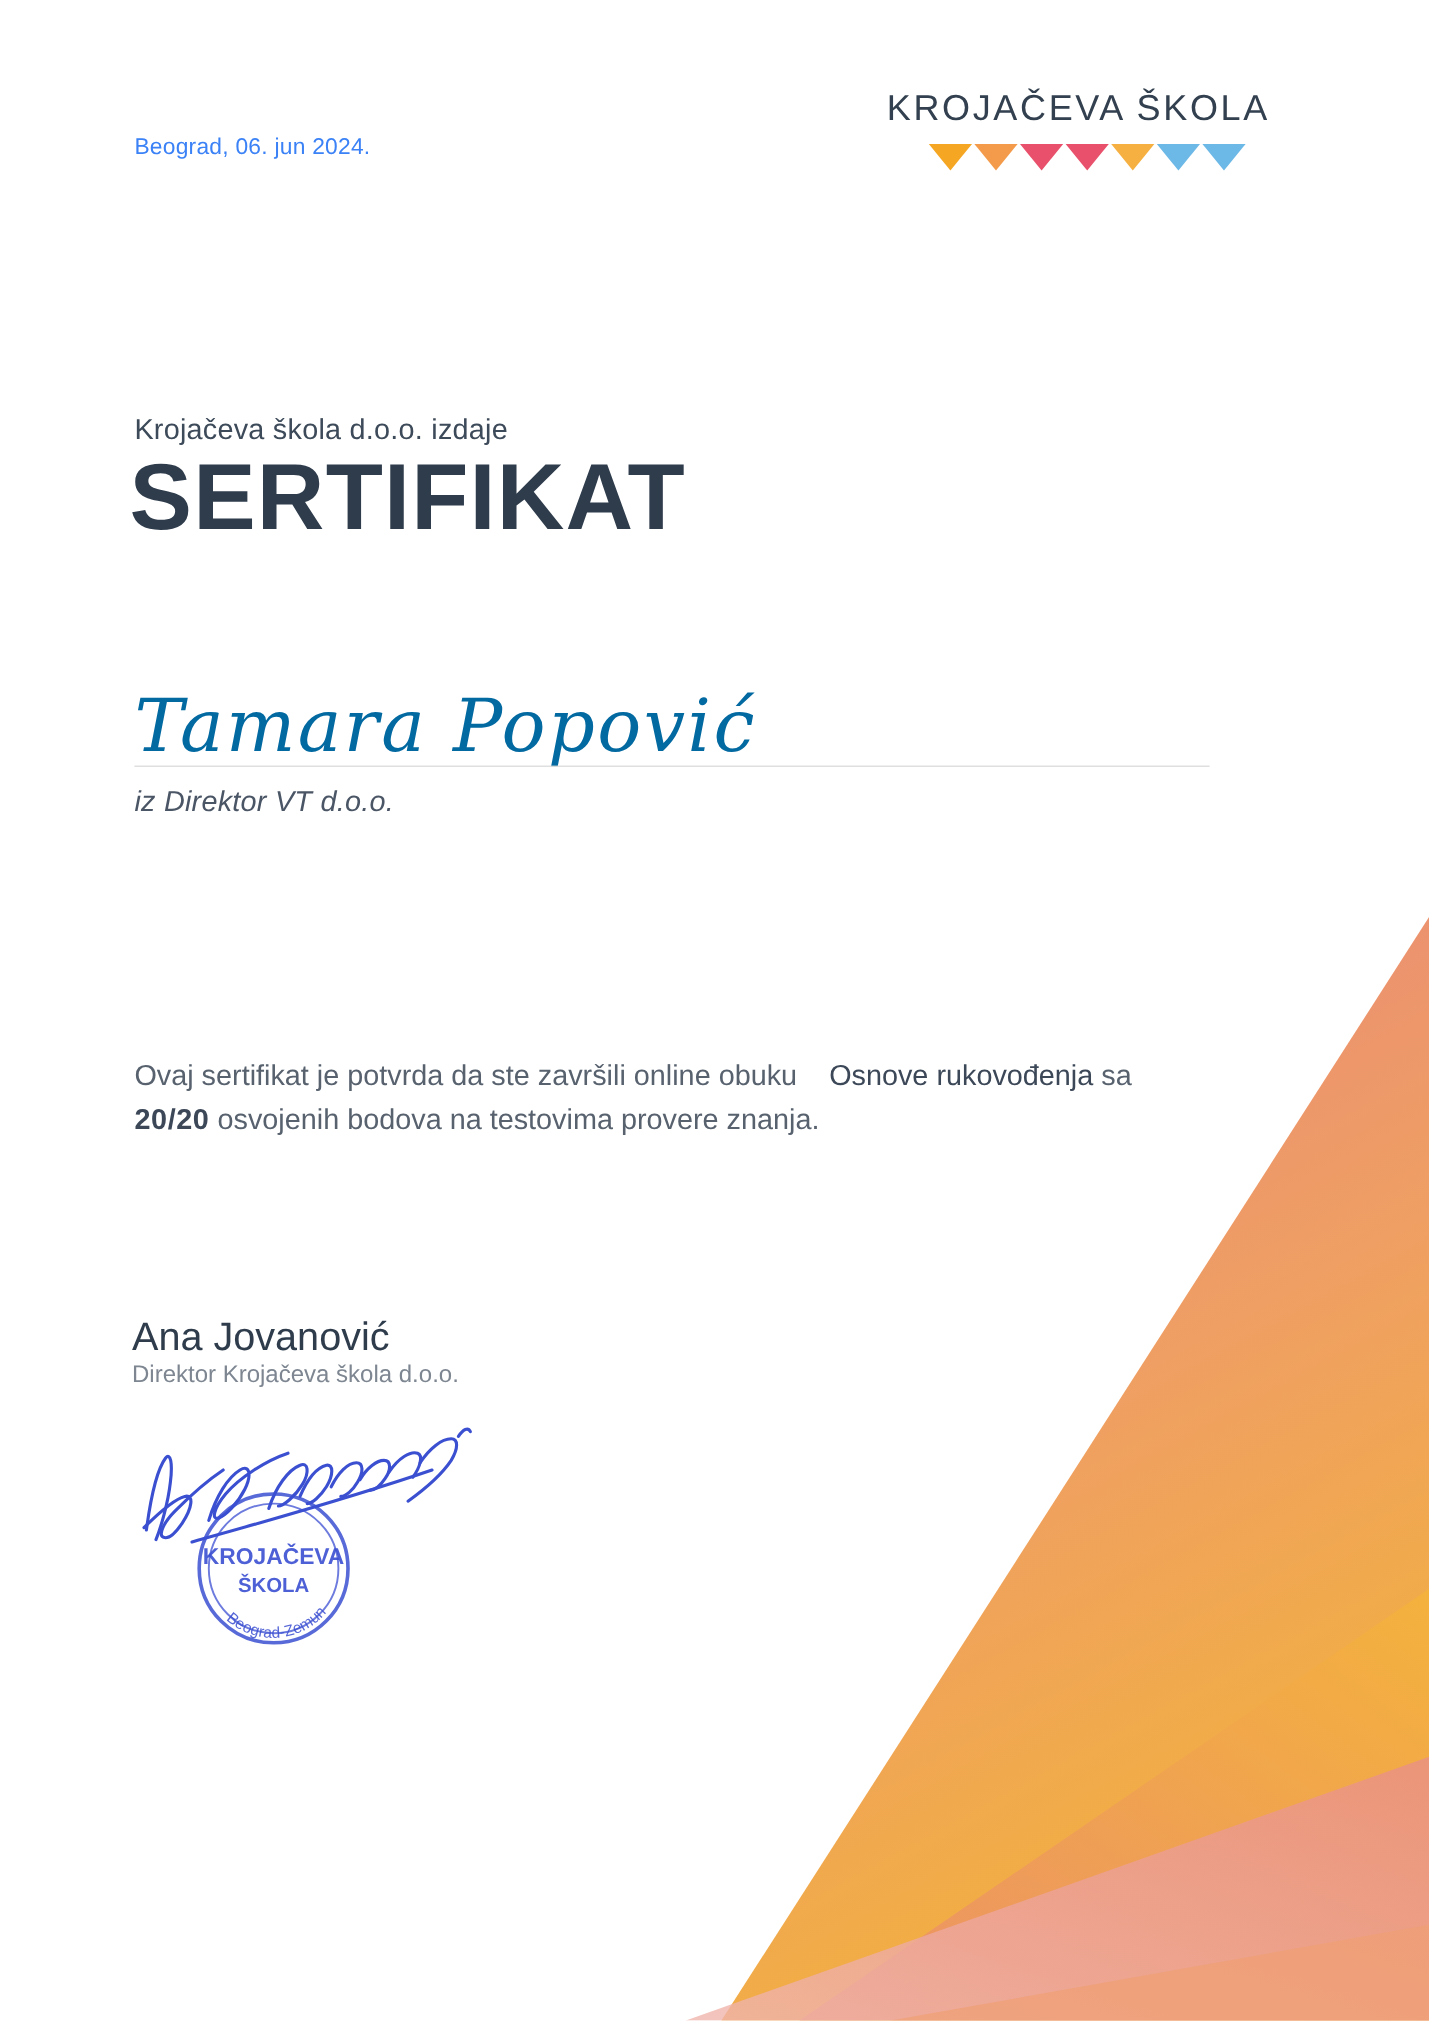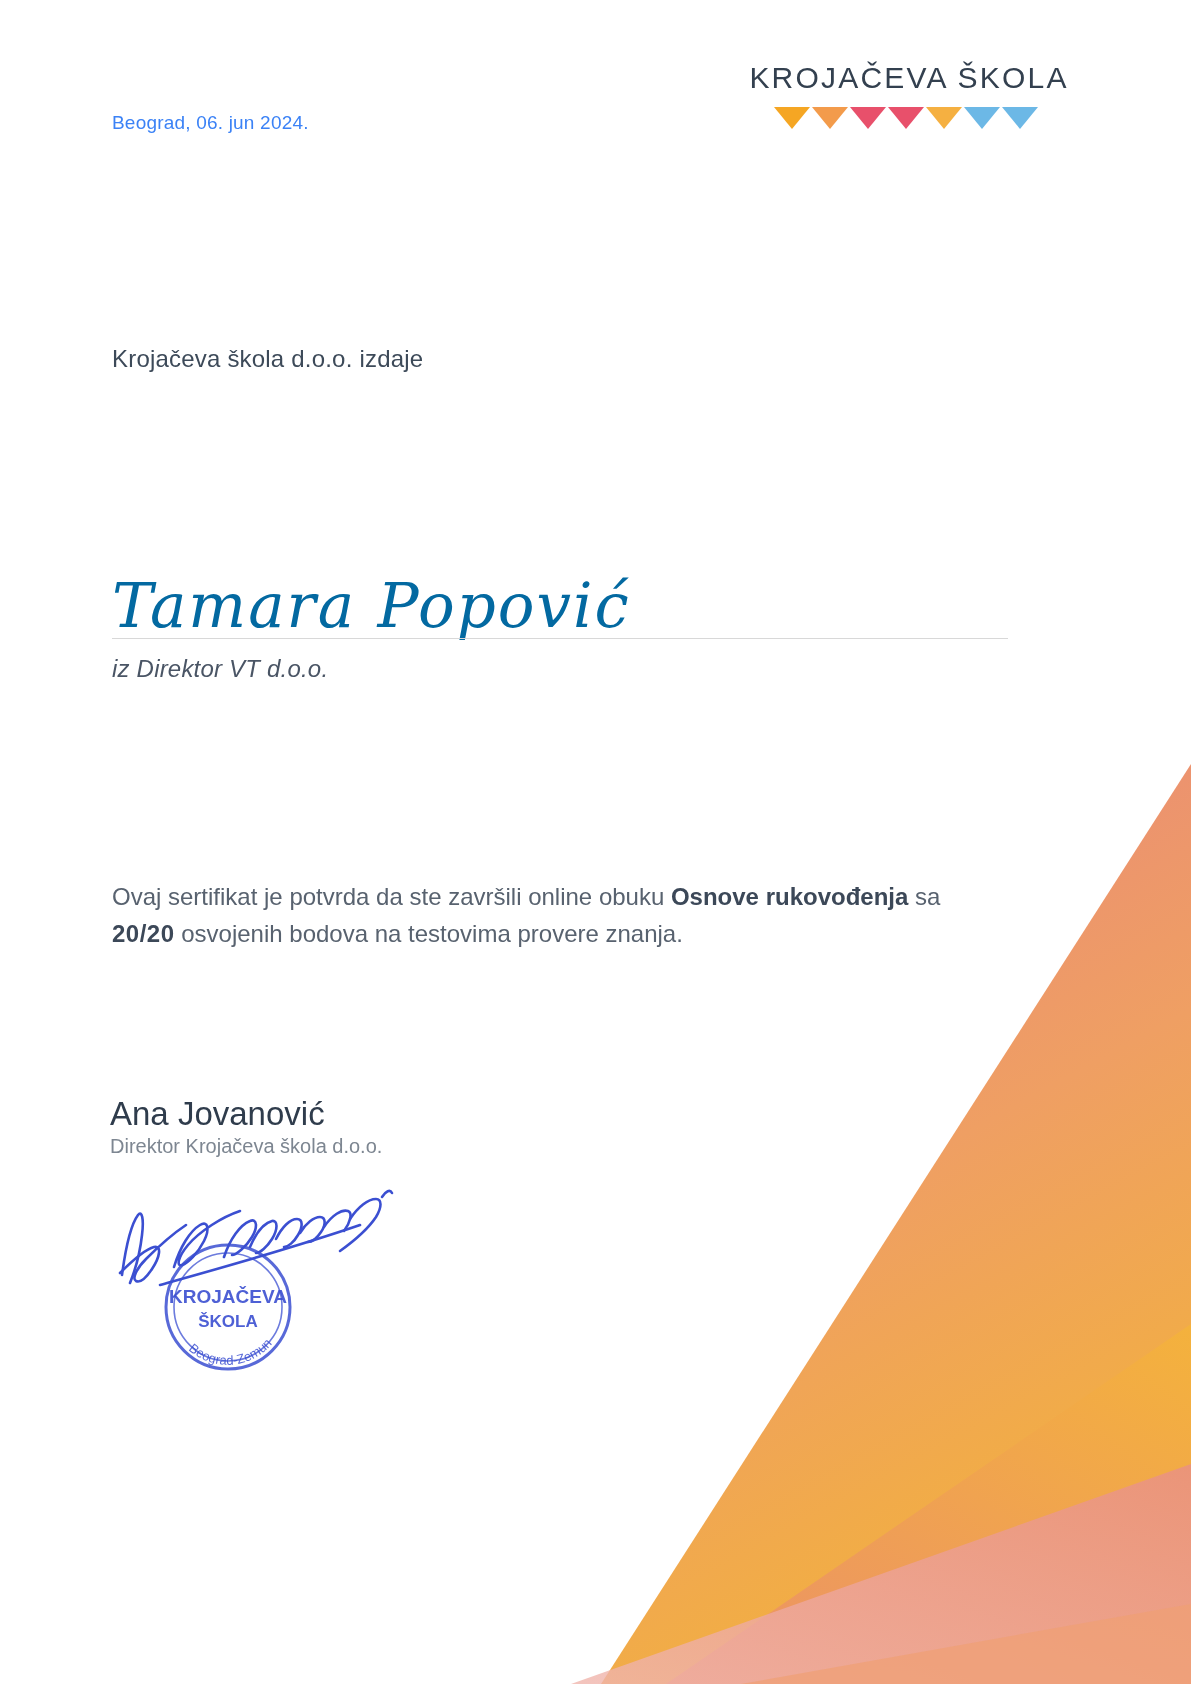--- a/index.html
+++ b/index.html
@@ -34,23 +34,23 @@
     position: absolute;
     left: 112px;
     top: 112px;
     font-size: 19px;
     color: #3b82f6;
     letter-spacing: .2px;
   }
   .brand {
     position: absolute;
     right: 112px;
-    top: 61px;
+    top: 74px;
     width: 340px;
-    text-align: center;
+    text-align: left;
   }
   .brand-name {
     font-size: 30px;
     letter-spacing: 2.2px;
     color: #33404f;
     font-weight: 400;
     white-space: nowrap;
   }
   .brand-zigzag {
     margin-top: 10px;
@@ -124,21 +124,22 @@
     position: absolute;
     left: 112px;
     top: 878px;
     width: 890px;
     font-size: 24px;
     line-height: 1.55;
     color: #58626f;
   }
   .body-text b {
     color: #3c4858;
-    font-weight: bold;
+    font-weight: normal;
+    margin-left: 20px;
   }
   .score {
     font-weight: bold;
     color: #3c4858;
     letter-spacing: .5px;
   }
 
   
   .signer-name {
     position: absolute;
@@ -198,20 +199,21 @@
       <polygon points="38,2 74,2 56,24" fill="#f39b4b"></polygon>
       <polygon points="76,2 112,2 94,24" fill="#e8506b"></polygon>
       <polygon points="114,2 150,2 132,24" fill="#e8506b"></polygon>
       <polygon points="152,2 188,2 170,24" fill="#f5b041"></polygon>
       <polygon points="190,2 226,2 208,24" fill="#6cb8e6"></polygon>
       <polygon points="228,2 264,2 246,24" fill="#6cb8e6"></polygon>
     </svg>
   </div>
 
   <div class="issuer">Krojačeva škola d.o.o. izdaje</div>
+  <div class="cert-title">SERTIFIKAT</div>
 
   <div class="recipient-name">Tamara Popović</div>
   <div class="recipient-rule"></div>
   <div class="recipient-org">iz Direktor VT d.o.o.</div>
 
   <div class="body-text"><span>Ovaj sertifikat je potvrda da ste završili online obuku </span><b>Osnove rukovođenja</b><span> sa </span><span class="score">20/20</span><span> osvojenih bodova na testovima provere znanja.</span></div>
 
   <div class="signer-name">Ana Jovanović</div>
   <div class="signer-role">Direktor Krojačeva škola d.o.o.</div>
 

